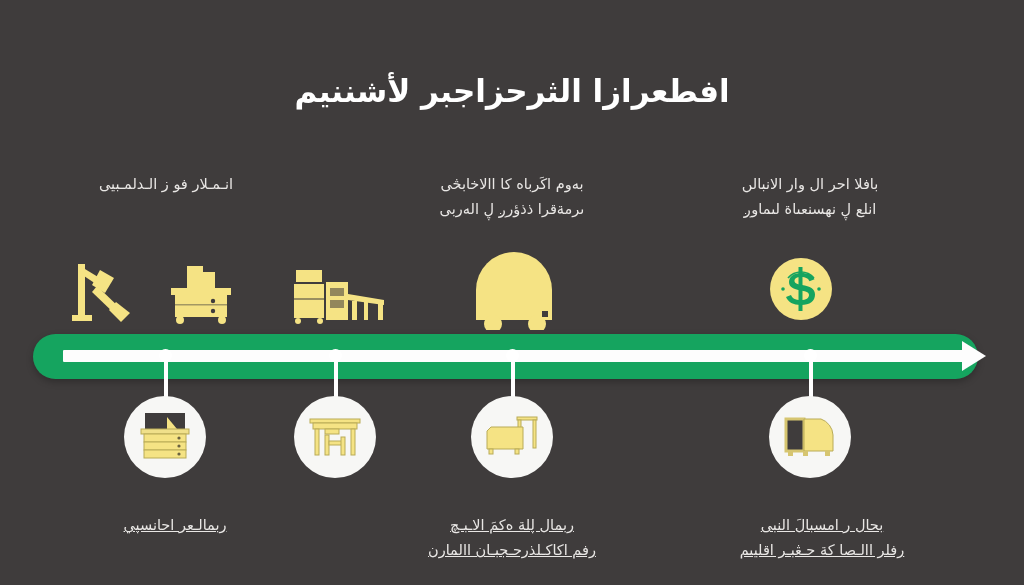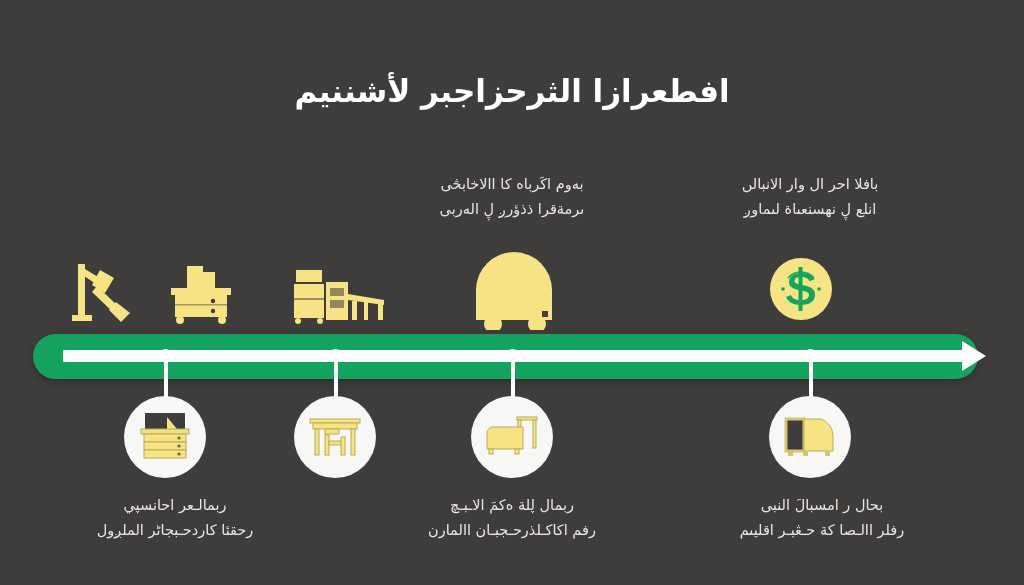--- a/index.html
+++ b/index.html
@@ -41,21 +41,21 @@
     color: #e9e7e5;
     direction: rtl;
     text-align: center;
     font-size: 14.5px;
     line-height: 1.75;
     white-space: nowrap;
   }
   .txtblock .l1, .txtblock .l2 { display: block; }
 
   .top-txt  { top: 134px; }
-  .bot-txt  { top: 455px; }
+  .bot-txt  { top: 475px; text-decoration: underline; }
 
   
   #bar {
     position: absolute;
     left: 33px;
     top: 296px;
     width: 945px;
     height: 45px;
     background: #15a45f;
     border-radius: 23px;
@@ -130,20 +130,21 @@
   svg { display: block; }
 </style>
 </head>
 <body>
 
 <div id="stage">
 
   <div id="title">افطعرازا الثرحزاجبر لأشننيم</div>
 
   <div class="txtblock top-txt" style="left:26px; width:280px;">
+    <span class="l2">انـمـلار فو ز الـدلمـبيى</span>
   </div>
 
   <div class="txtblock top-txt" style="left:670px; width:280px;">
     <span class="l1">باڧلا احر ال وار الانبالں</span>
     <span class="l2">انلع ڸ نهسنعىاة لىماوږ</span>
   </div>
 
   <div class="txtblock top-txt" style="left:372px; width:280px;">
     <span class="l1">بەوم اكَرباه كا االاخابڅى</span>
     <span class="l2">ىرمةقرا ذذؤرږ ڸ الەربى</span>
@@ -297,21 +298,20 @@
           <rect x="7" y="38" width="5" height="5" fill="#d6c570"></rect>
           <rect x="22" y="38" width="5" height="5" fill="#d6c570"></rect>
           <rect x="44" y="38" width="5" height="5" fill="#d6c570"></rect>
         </g>
       </svg>
     </span>
   </div>
 
   <div class="txtblock bot-txt" style="left:35px; width:280px;">
     <span class="l1">ربمالـعر احانسپي</span>
-    <span class="l2">رحقئا كاردحـبجاڻر الملږول</span>
   </div>
 
   <div class="txtblock bot-txt" style="left:682px; width:280px;">
     <span class="l1">بحال ر امسبالَ النبى</span>
     <span class="l2">رفلر االـصا كة حـڠبـر اقليىم</span>
   </div>
 
   <div class="txtblock bot-txt" style="left:372px; width:280px;">
     <span class="l1">ربمال ڸلة ەكمَ الاـبـچ</span>
     <span class="l2">رفم اكاكـلذرحـجبـان االمارن</span>

